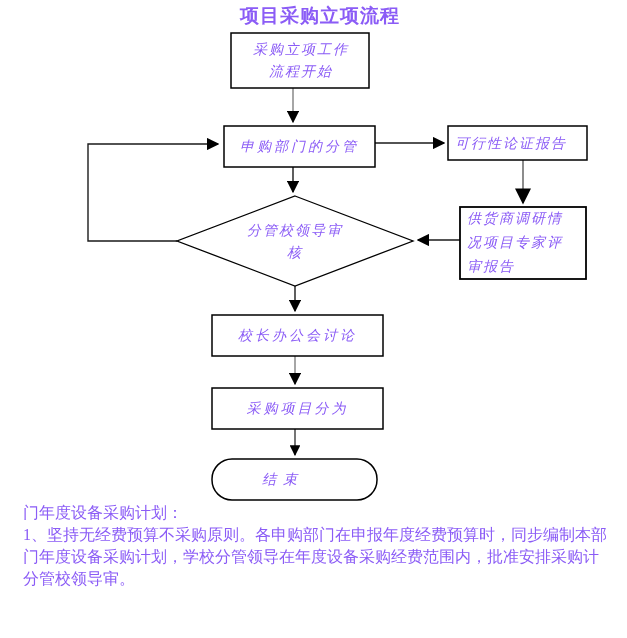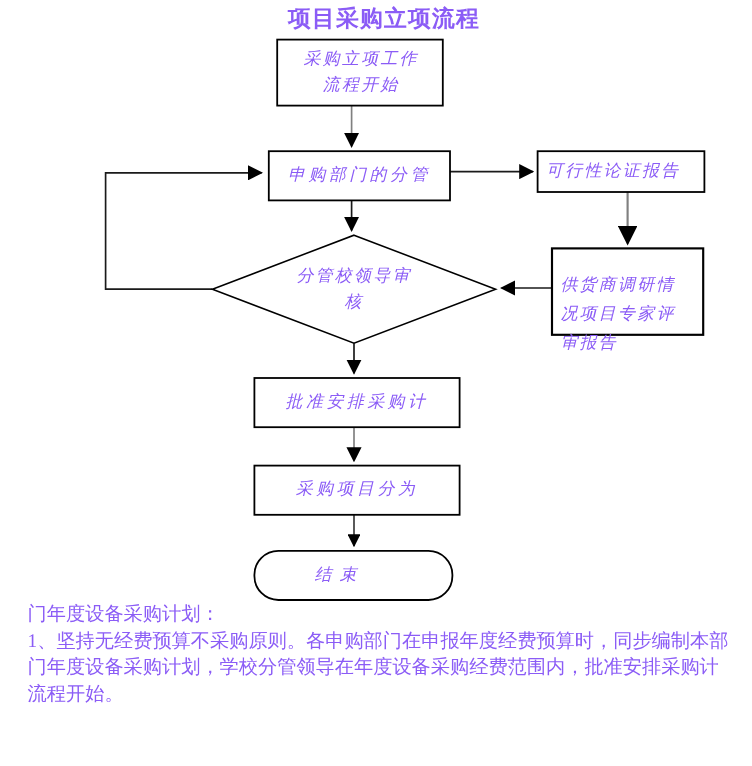--- a/index.html
+++ b/index.html
@@ -45,21 +45,21 @@
     letter-spacing: 3px;
     line-height: 23px;
     font-family: "Liberation Serif", "DejaVu Serif", serif;
     pointer-events: none;
   }
   .lbl-start      { left: 231px; top: 33px;  width: 140px; height: 55px; letter-spacing: 2px; line-height: 22px; }
   .lbl-dept       { left: 224px; top: 126px; width: 151px; height: 41px; }
   .lbl-feasibility{ left: 448px; top: 126px; width: 126px; height: 34px; letter-spacing: 2px; }
   .lbl-supplier   { left: 460px; top: 207px; width: 126px; height: 72px;
                     justify-content: flex-start; text-align: left; padding-left: 7px;
-                    box-sizing: border-box; letter-spacing: 2px; line-height: 24px; margin-top: 20px; }
+                    box-sizing: border-box; letter-spacing: 2px; line-height: 24px; }
   .lbl-decision   { left: 177px; top: 198px; width: 236px; height: 88px; letter-spacing: 2px; line-height: 22px; text-align: center; }
   .lbl-manager    { left: 212px; top: 315px; width: 171px; height: 41px; }
   .lbl-meeting    { left: 212px; top: 388px; width: 171px; height: 41px; }
   .lbl-end        { left: 212px; top: 459px; width: 142px; height: 41px; letter-spacing: 7px; }
   .notes {
     position: absolute;
     left: 23px;
     top: 502px;
     width: 595px;
     font-size: 16px;
@@ -104,24 +104,24 @@
 
   <div class="node-label lbl-start">采购立项工作
 流程开始</div>
   <div class="node-label lbl-dept">申购部门的分管</div>
   <div class="node-label lbl-feasibility">可行性论证报告</div>
   <div class="node-label lbl-supplier">供货商调研情
 况项目专家评
 审报告</div>
   <div class="node-label lbl-decision">分管校领导审
 核</div>
-  <div class="node-label lbl-manager">批准安排采购计</div>
+  <div class="node-label lbl-manager">校长办公会讨论</div>
   <div class="node-label lbl-meeting">采购项目分为</div>
   <div class="node-label lbl-end">结束</div>
 
   <div class="notes">
     <div class="note-line">门年度设备采购计划：</div>
     <div class="note-line">1、坚持无经费预算不采购原则。各申购部门在申报年度经费预算时，同步编制本部</div>
     <div class="note-line">门年度设备采购计划，学校分管领导在年度设备采购经费范围内，批准安排采购计</div>
-    <div class="note-line">流程开始。</div>
+    <div class="note-line">分管校领导审。</div>
   </div>
 
 </div>
 
 </body></html>

